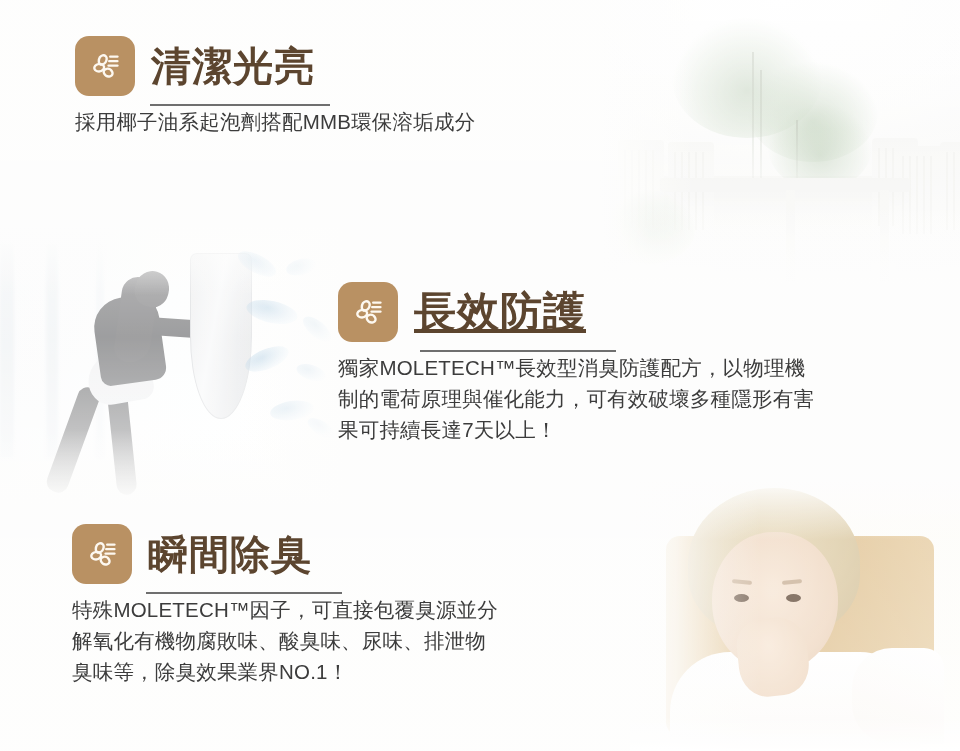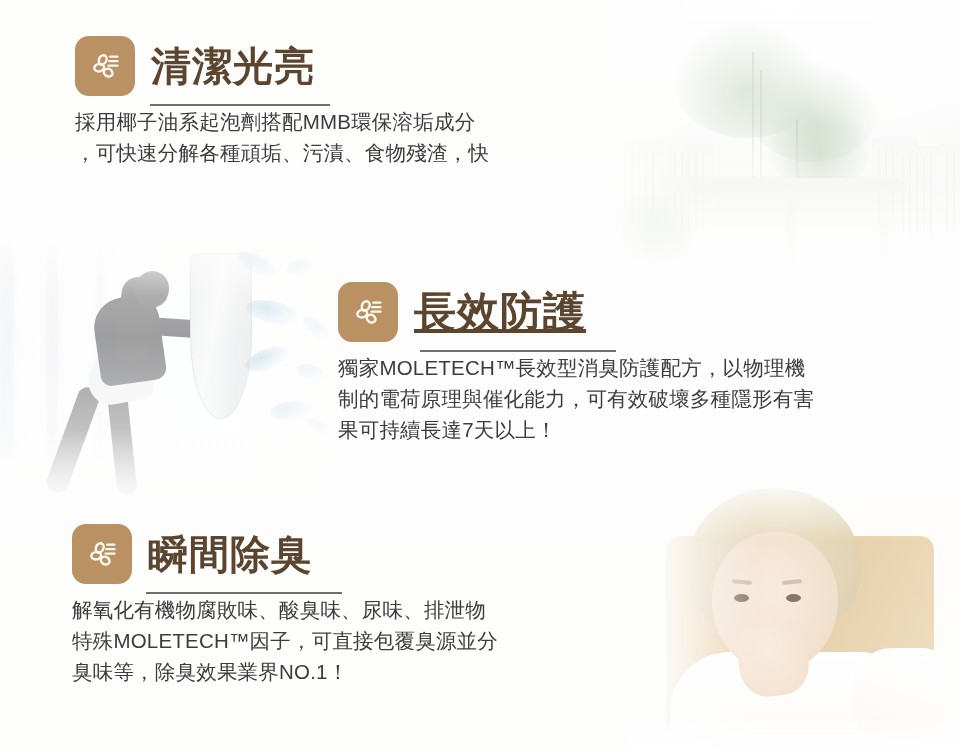--- a/index.html
+++ b/index.html
@@ -349,21 +349,20 @@
             <path d="M24.2 15.1h8.2"></path>
             <path d="M23.6 19.6h8.8"></path>
           </g>
         </svg>
       </div>
       <h2 class="feature-title">清潔光亮</h2>
     </div>
     <div class="divider"></div>
     <div class="feature-body">
       <p>採用椰子油系起泡劑搭配MMB環保溶垢成分</p>
-      <p>，可快速分解各種頑垢、污漬、食物殘渣，快</p>
     </div>
   </section>
 
   <section class="feature" id="feature-2">
     <div class="feature-head">
       <div class="icon-box" style="background:#b99163;">
         <svg width="40" height="40" viewBox="0 0 40 40" aria-hidden="true">
           <g fill="none" stroke="#fdf8f0" stroke-width="2.4" stroke-linecap="round" stroke-linejoin="round">
             <path d="M17.6 9.4c2.4-.6 4.3 1.1 4.1 3.6-.2 2.4-2 4.7-4.1 5.4-2.2.7-3.9-.7-3.8-3.2.1-2.5 1.6-5.2 3.8-5.8z"></path>
             <path d="M10.2 19.8c-1.6 1.9-1 4.3 1.3 5.2 2.3.9 5.2.2 6.7-1.5 1.5-1.7 1.1-4-1.1-5-2.2-1-5.3-.6-6.9 1.3z"></path>
@@ -395,19 +394,19 @@
             <path d="M25.2 10.6h7.2"></path>
             <path d="M24.2 15.1h8.2"></path>
             <path d="M23.6 19.6h8.8"></path>
           </g>
         </svg>
       </div>
       <h2 class="feature-title">瞬間除臭</h2>
     </div>
     <div class="divider"></div>
     <div class="feature-body">
+      <p>特殊MOLETECH™因子，可直接包覆臭源並分</p>
       <p>解氧化有機物腐敗味、酸臭味、尿味、排泄物</p>
-      <p>特殊MOLETECH™因子，可直接包覆臭源並分</p>
       <p>臭味等，除臭效果業界NO.1！</p>
     </div>
   </section>
 
 </div>
 
 </body></html>

